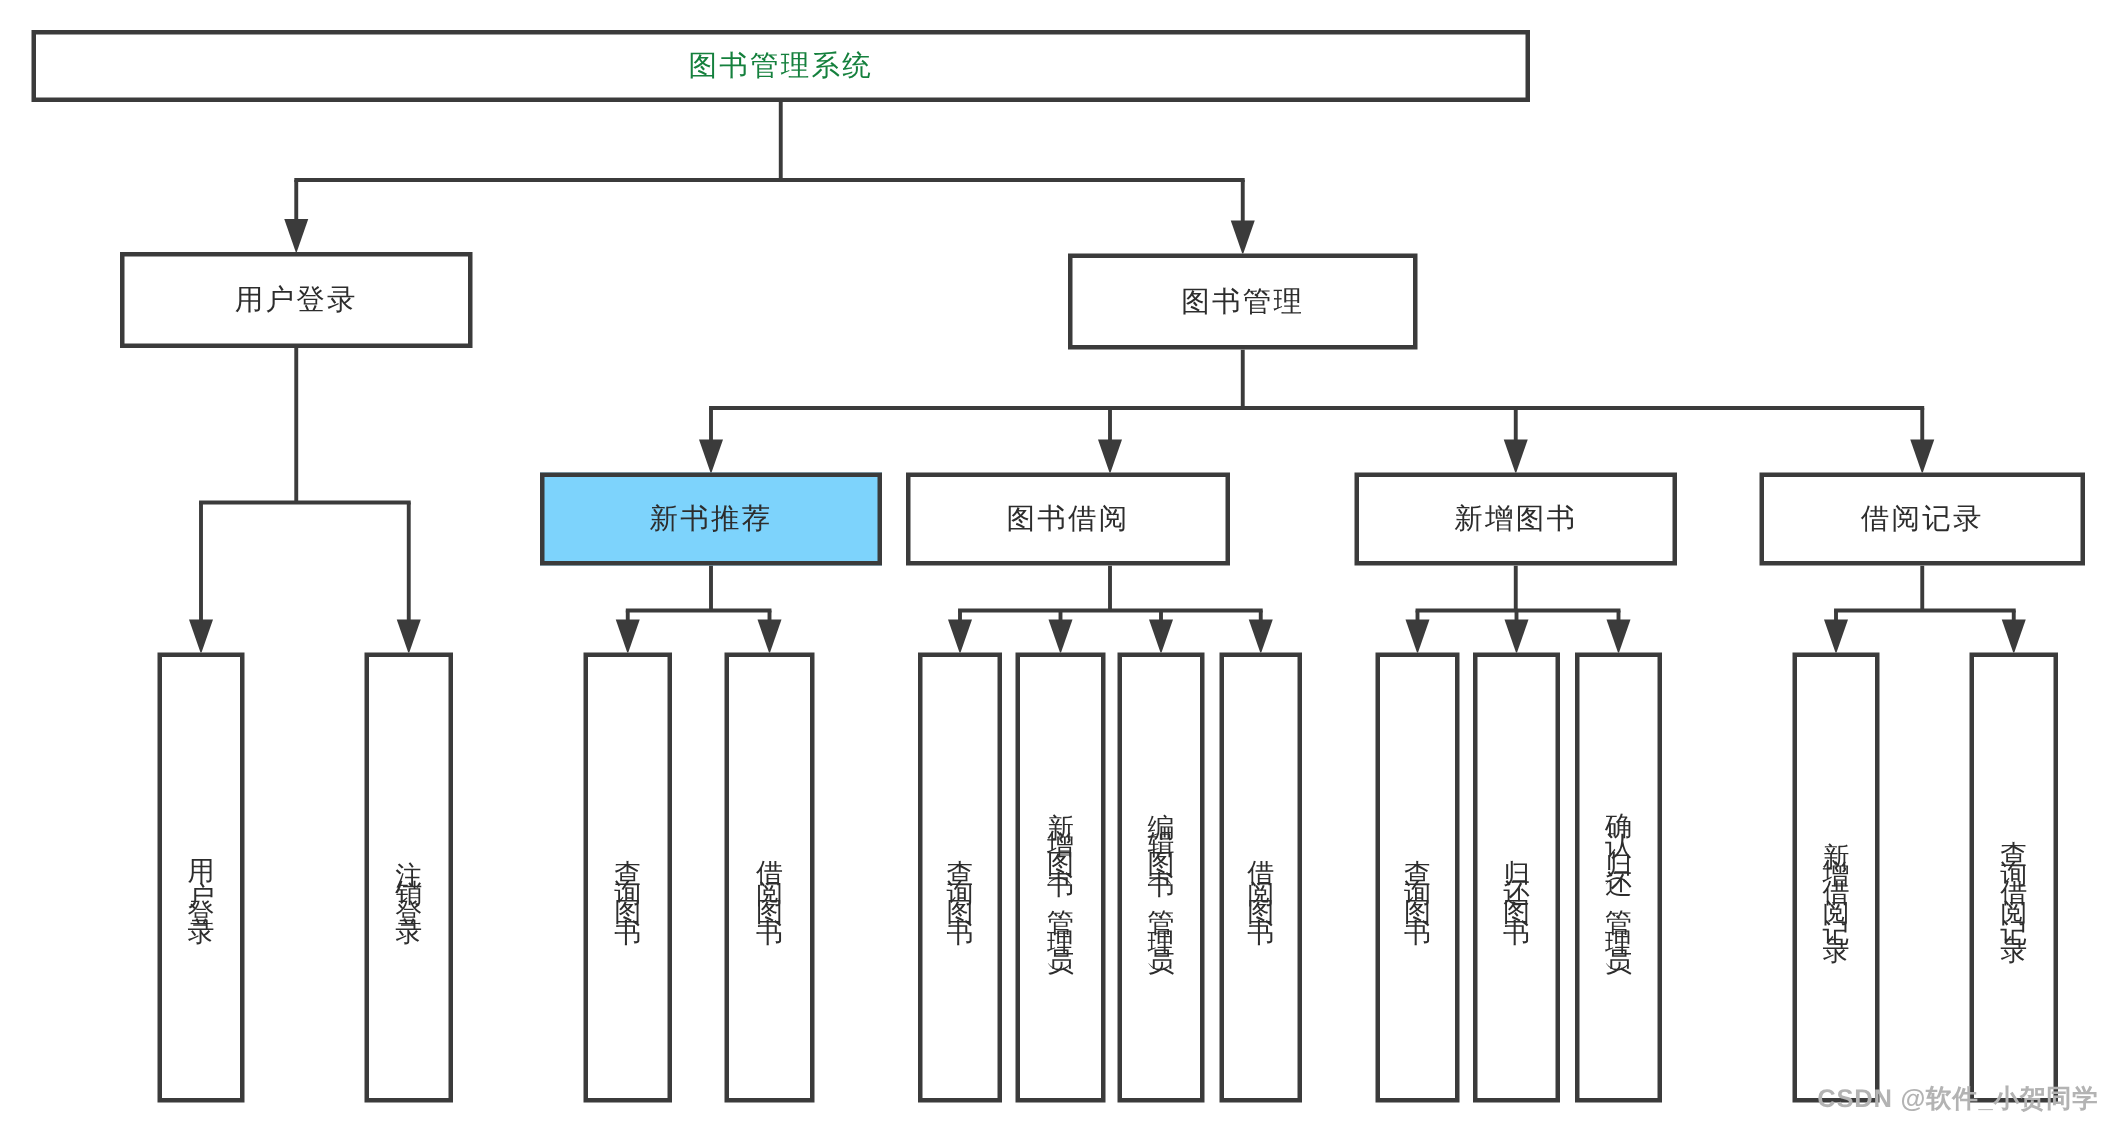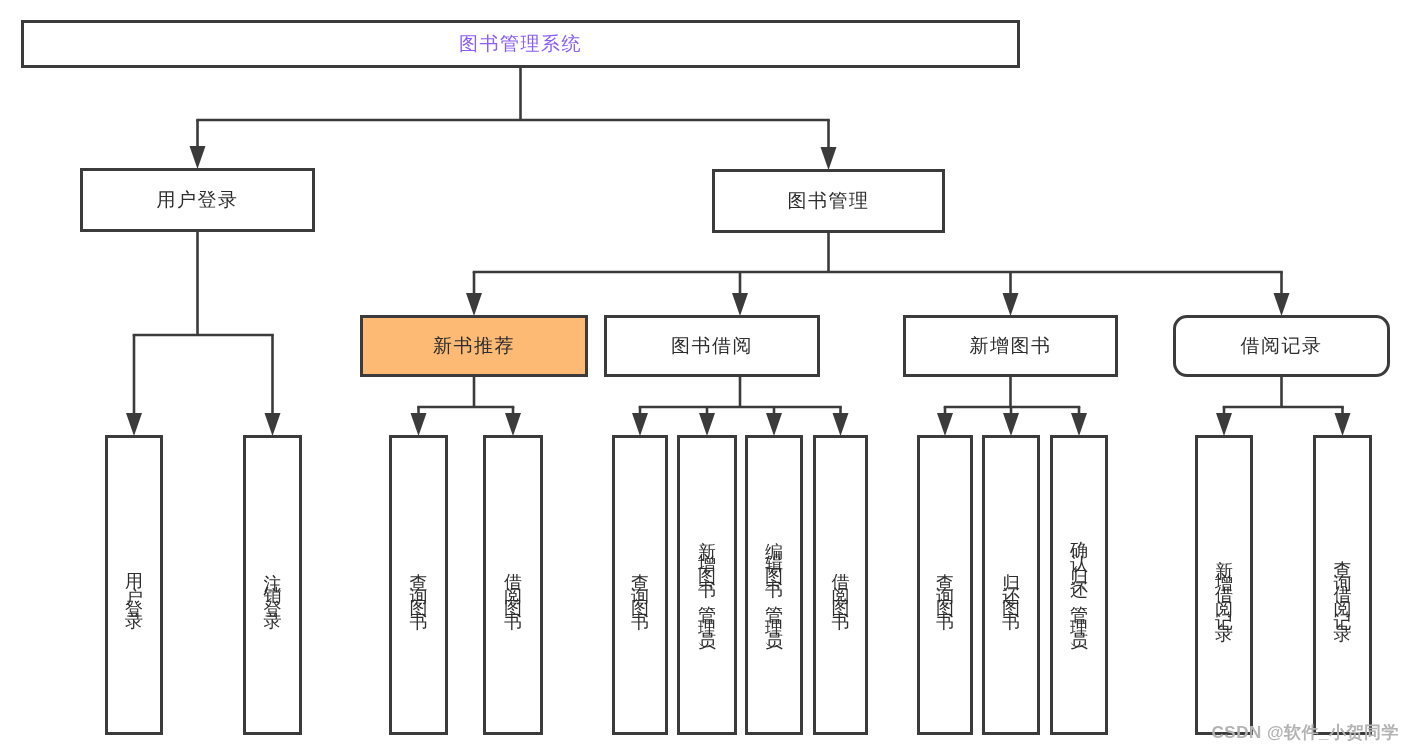--- a/index.html
+++ b/index.html
@@ -107,38 +107,38 @@
       <polygon points="1079,436 1071,413 1087,413" fill="#3b3b3b"></polygon>
       <line x1="1281.5" y1="377" x2="1281.5" y2="407" stroke="#3b3b3b" stroke-width="2.6"></line>
       <line x1="1222.7" y1="407" x2="1343.8" y2="407" stroke="#3b3b3b" stroke-width="2.6"></line>
       <line x1="1224" y1="407" x2="1224" y2="417" stroke="#3b3b3b" stroke-width="2.6"></line>
       <polygon points="1224,436 1216,413 1232,413" fill="#3b3b3b"></polygon>
       <line x1="1342.5" y1="407" x2="1342.5" y2="417" stroke="#3b3b3b" stroke-width="2.6"></line>
       <polygon points="1342.5,436 1334.5,413 1350.5,413" fill="#3b3b3b"></polygon>
     </svg>
   <div id="nodes">
       <div class="node h" style="left: 21px; top: 20px; width: 999px; height: 48px; border-color: rgb(59, 59, 59); background: rgb(255, 255, 255);">
-        <span class="lbl" style="color: #8b5cf6;">图书管理系统</span>
+        <span class="lbl" style="color: #15803d;">图书管理系统</span>
       </div>
       <div class="node h" style="left: 80px; top: 168px; width: 235px; height: 64px; border-color: rgb(59, 59, 59); background: rgb(255, 255, 255);">
         <span class="lbl" style="color: rgb(45, 45, 45);">用户登录</span>
       </div>
       <div class="node h" style="left: 712px; top: 169px; width: 233px; height: 64px; border-color: rgb(59, 59, 59); background: rgb(255, 255, 255); justify-content: center;">
         <span class="lbl" style="color: rgb(45, 45, 45);">图书管理</span>
       </div>
-      <div class="node h" style="left: 360px; top: 315px; width: 228px; height: 62px; border-color: rgb(59, 59, 59); background: #fdba74;">
+      <div class="node h" style="left: 360px; top: 315px; width: 228px; height: 62px; border-color: rgb(59, 59, 59); background: #7dd3fc;">
         <span class="lbl" style="color: rgb(45, 45, 45);">新书推荐</span>
       </div>
       <div class="node h" style="left: 604px; top: 315px; width: 216px; height: 62px; border-color: rgb(59, 59, 59); background: rgb(255, 255, 255);">
         <span class="lbl" style="color: rgb(45, 45, 45);">图书借阅</span>
       </div>
       <div class="node h" style="left: 903px; top: 315px; width: 215px; height: 62px; border-color: rgb(59, 59, 59); background: rgb(255, 255, 255);">
         <span class="lbl" style="color: rgb(45, 45, 45);">新增图书</span>
       </div>
-      <div class="node h" style="left: 1173px; top: 315px; width: 217px; height: 62px; border-color: rgb(59, 59, 59); background: rgb(255, 255, 255); border-radius: 14px;">
+      <div class="node h" style="left: 1173px; top: 315px; width: 217px; height: 62px; border-color: rgb(59, 59, 59); background: rgb(255, 255, 255);">
         <span class="lbl" style="color: rgb(45, 45, 45);">借阅记录</span>
       </div>
       <div class="node v" style="left: 105px; top: 435px; width: 58px; height: 300px; border-color: rgb(59, 59, 59); background: rgb(255, 255, 255);">
         <span class="lbl" style="color: rgb(45, 45, 45);">用户登录</span>
       </div>
       <div class="node v" style="left: 243px; top: 435px; width: 59px; height: 300px; border-color: rgb(59, 59, 59); background: rgb(255, 255, 255);">
         <span class="lbl" style="color: rgb(45, 45, 45);">注销登录</span>
       </div>
       <div class="node v" style="left: 389px; top: 435px; width: 59px; height: 300px; border-color: rgb(59, 59, 59); background: rgb(255, 255, 255);">
         <span class="lbl" style="color: rgb(45, 45, 45);">查询图书</span>

